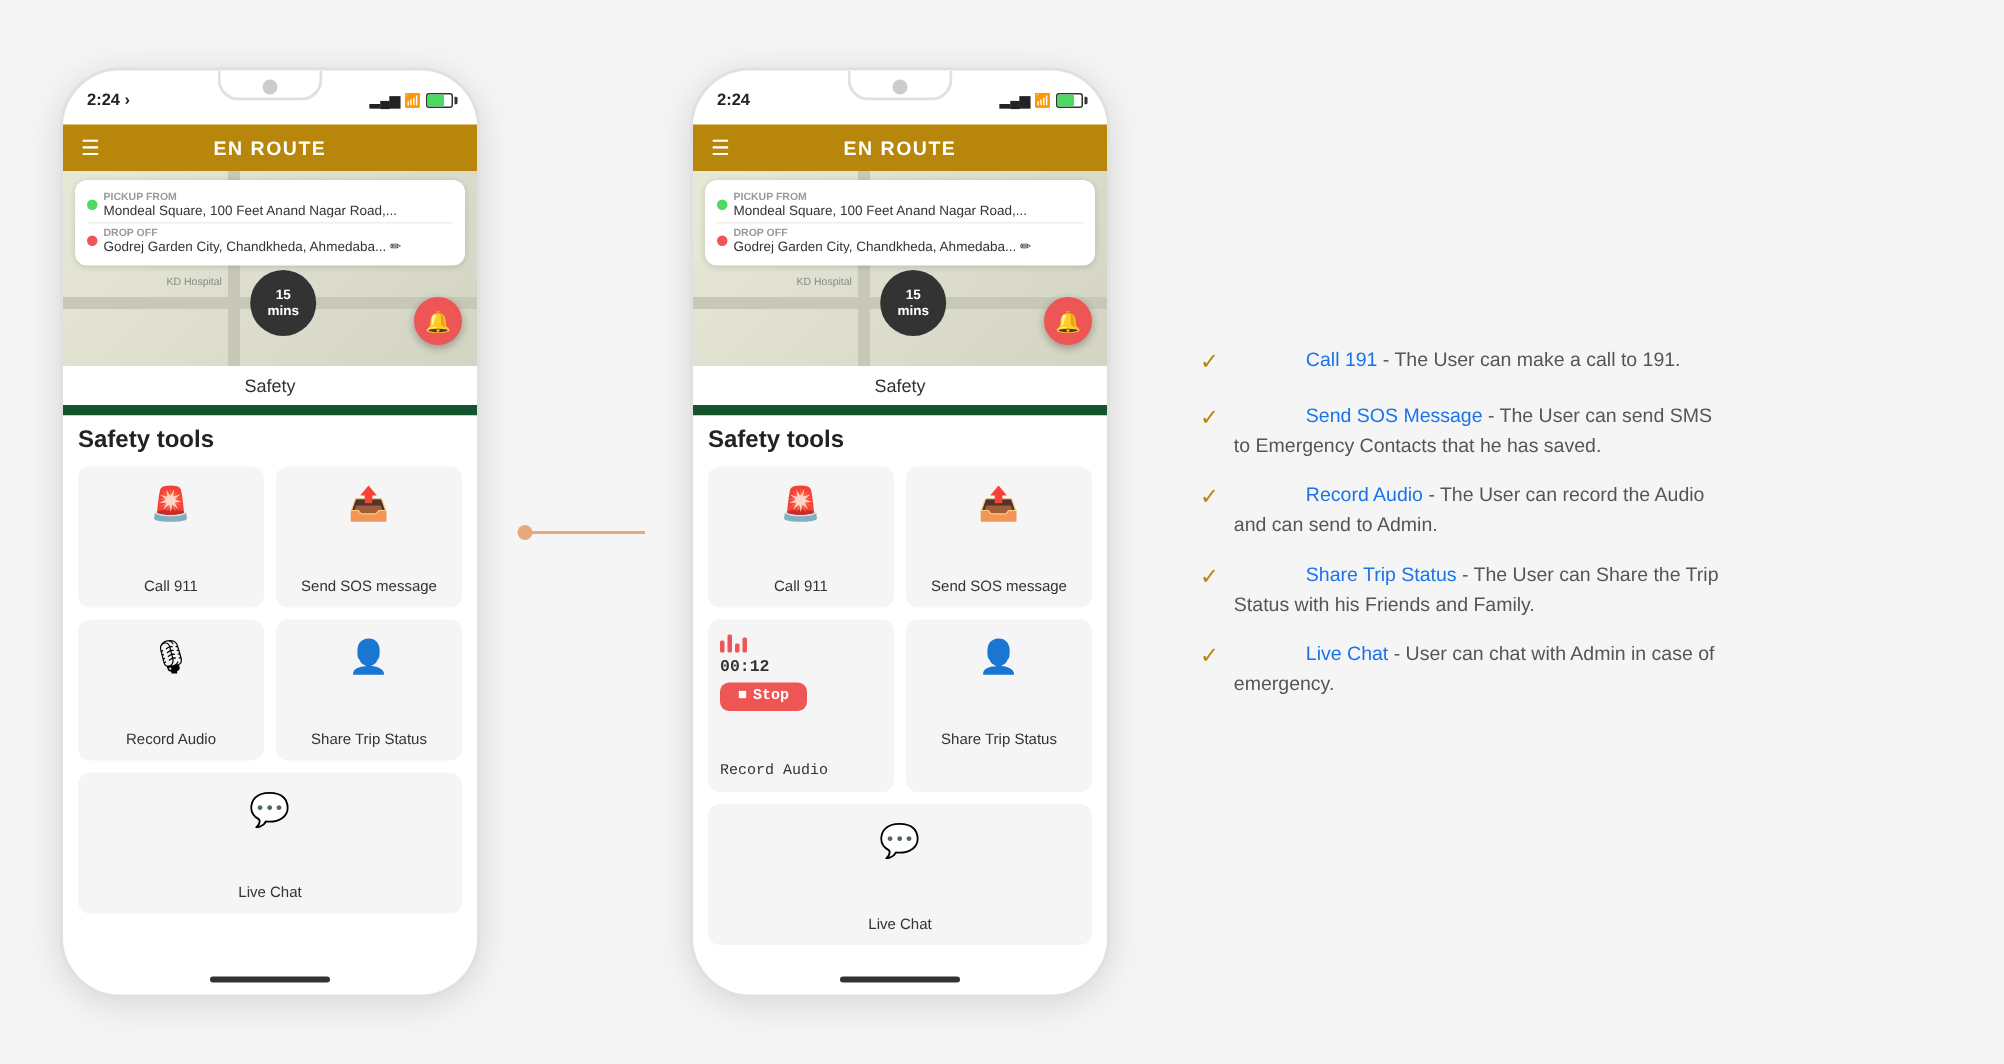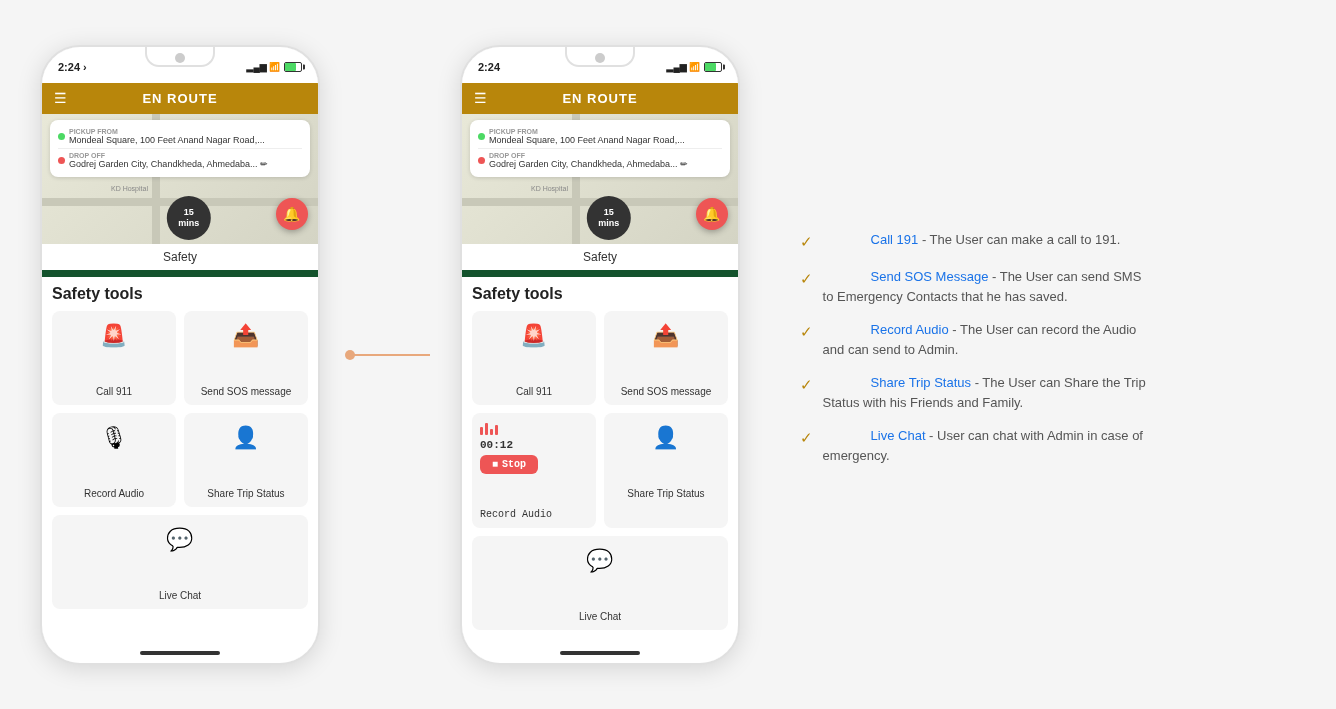--- a/index.html
+++ b/index.html
@@ -112,21 +112,21 @@
       box-shadow: 0 1px 4px rgba(0,0,0,0.15);
     }
     .route-label { font-size: 7px; color: #999; text-transform: uppercase; font-weight: 600; }
     .route-text { font-size: 9px; color: #333; margin-top: 0; white-space: nowrap; overflow: hidden; text-overflow: ellipsis; }
     .dot-green { width: 7px; height: 7px; border-radius: 50%; background: #4cd964; display: inline-block; margin-right: 4px; flex-shrink: 0; }
     .dot-red { width: 7px; height: 7px; border-radius: 50%; background: #e55; display: inline-block; margin-right: 4px; flex-shrink: 0; }
     .route-row { display: flex; align-items: center; margin: 2px 0; }
     .divider-line { border: none; border-top: 1px solid #eee; margin: 3px 0; }
     .map-pin {
       position: absolute;
-      bottom: 4px;
+      bottom: 20px;
       left: 50%;
       transform: translateX(-30%);
     }
     .pin-circle {
       width: 44px;
       height: 44px;
       border-radius: 50%;
       background: #333;
       display: flex;
       align-items: center;

